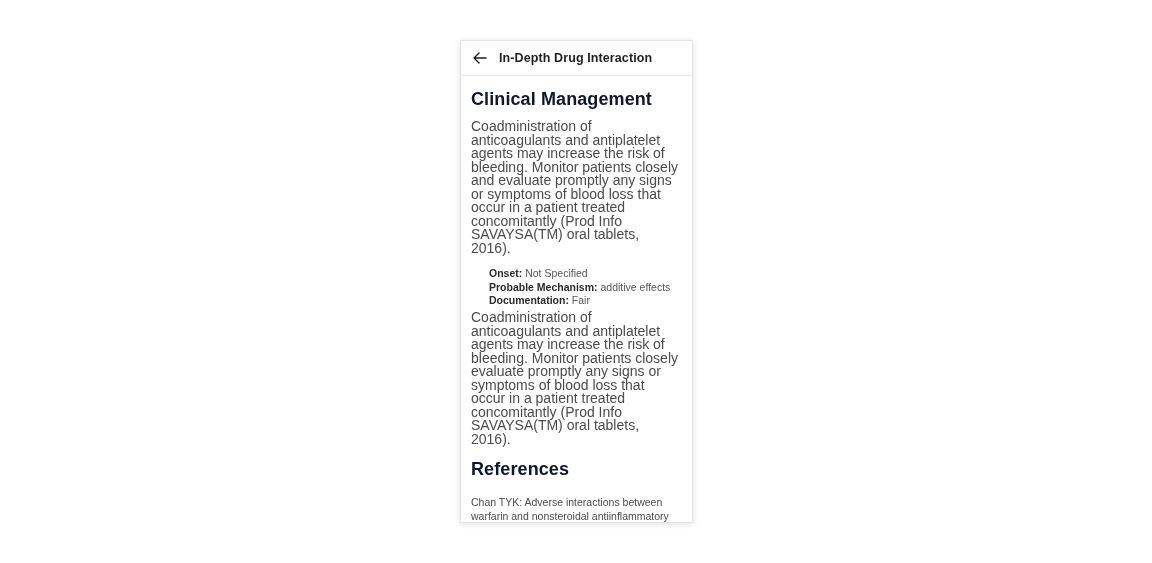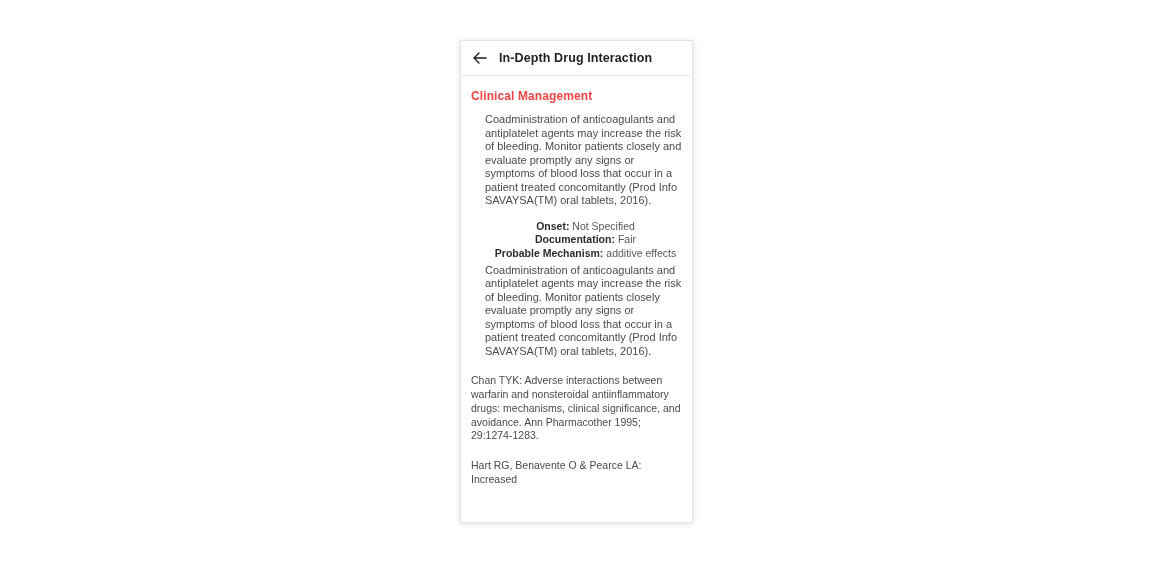--- a/index.html
+++ b/index.html
@@ -56,35 +56,34 @@
     color: #1f1f1f;
     letter-spacing: 0.1px;
     white-space: nowrap;
   }
   .card-body {
     flex: 1;
     overflow: hidden;
     padding: 0 10px;
   }
   .section-heading {
-    font-size: 12px;
+    font-size: 18px;
     font-weight: bold;
-    color: #ef4444;
+    color: #0f172a;
     margin: 13px 0 10px 0;
     letter-spacing: 0.1px;
   }
   .body-text {
-    font-size: 11px;
+    font-size: 14px;
     line-height: 13.5px;
     color: #4b4b4b;
-    margin: 0 0 10px 14px;
+    margin: 0 0 10px 0;
   }
   .meta-block {
     margin: 12px 0 3px 18px;
-    text-align: center;
   }
   .meta-row {
     font-size: 10.5px;
     line-height: 13.7px;
     color: #585858;
   }
   .meta-label {
     font-weight: bold;
     color: #2b2b2b;
   }
@@ -117,29 +116,30 @@
 
       <h2 class="section-heading">Clinical Management</h2>
       <p class="body-text">Coadministration of anticoagulants and antiplatelet agents may increase the risk of bleeding. Monitor patients closely and evaluate promptly any signs or symptoms of blood loss that occur in a patient treated concomitantly (Prod Info SAVAYSA(TM) oral tablets, 2016).</p>
 
       <div class="meta-block">
         <div class="meta-row">
           <span class="meta-label">Onset:</span>
           <span>Not Specified</span>
         </div>
         <div class="meta-row">
+          <span class="meta-label">Probable Mechanism:</span>
+          <span>additive effects</span>
+        </div>
+        <div class="meta-row">
           <span class="meta-label">Documentation:</span>
           <span>Fair</span>
-        </div>
-        <div class="meta-row">
-          <span class="meta-label">Probable Mechanism:</span>
-          <span>additive effects</span>
         </div>
       </div>
 
       <p class="body-text">Coadministration of anticoagulants and antiplatelet agents may increase the risk of bleeding. Monitor patients closely evaluate promptly any signs or symptoms of blood loss that occur in a patient treated concomitantly (Prod Info SAVAYSA(TM) oral tablets, 2016).</p>
 
+      <h2 class="section-heading">References</h2>
       <p class="ref-item">Chan TYK: Adverse interactions between warfarin and nonsteroidal antiinflammatory drugs: mechanisms, clinical significance, and avoidance. Ann Pharmacother 1995; 29:1274-1283.</p>
       <p class="ref-item">Hart RG, Benavente O &amp; Pearce LA: Increased</p>
 
     </div>
   </div>
 </div>
 
 </body></html>

